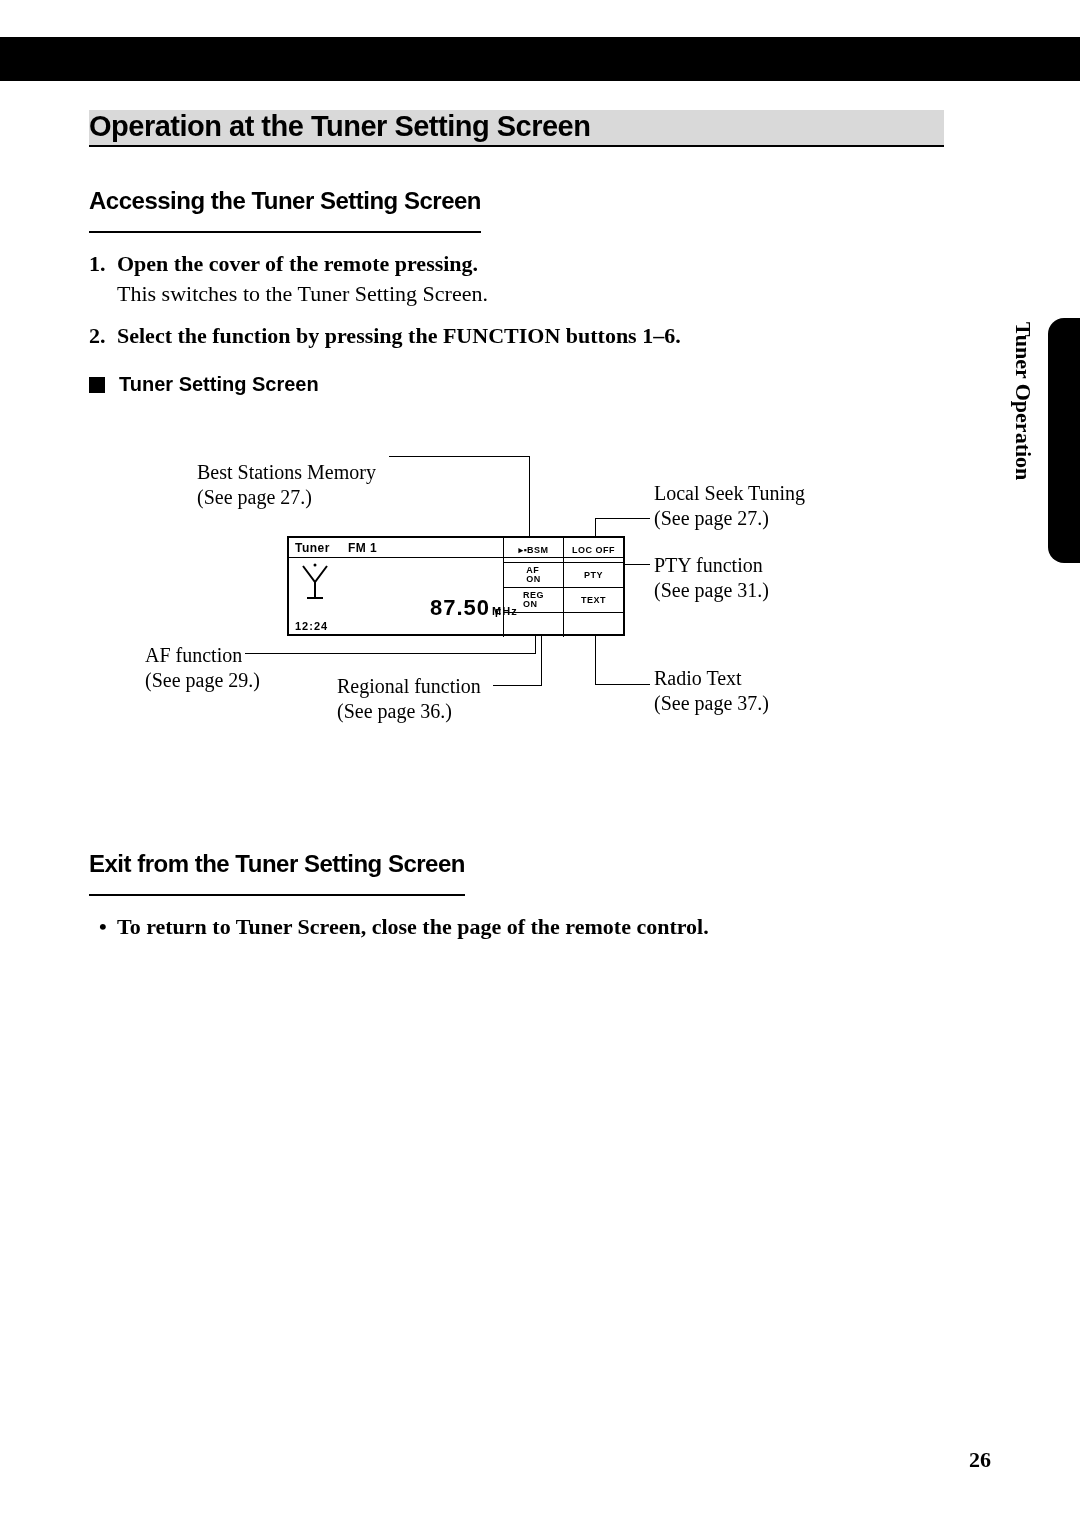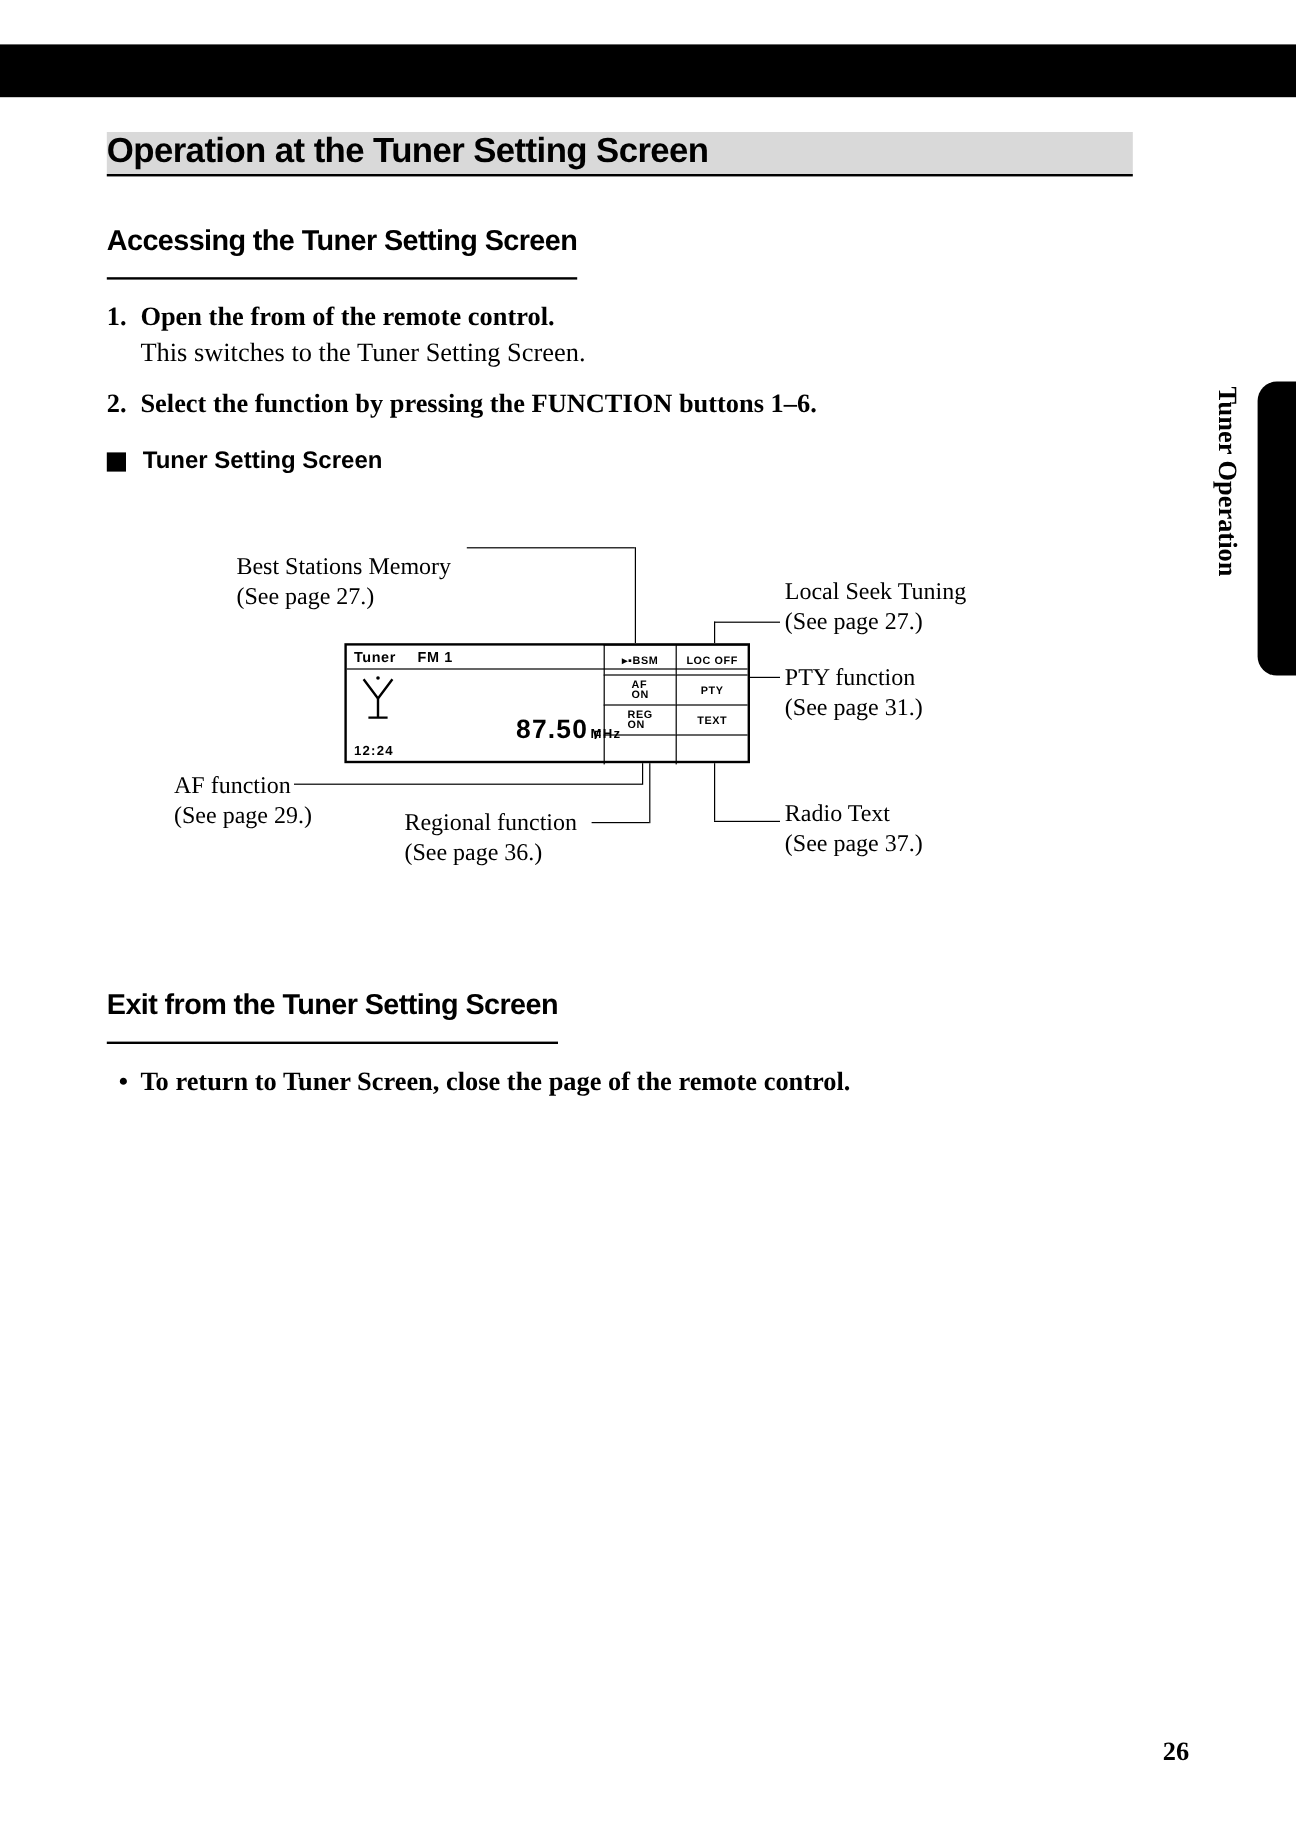--- a/index.html
+++ b/index.html
@@ -57,21 +57,21 @@
     </div>
 
     <div class="h2-wrap">
       <div class="h2">Accessing the Tuner Setting Screen</div>
     </div>
 
     <div class="ol">
       <div class="li">
         <div class="li-head">
           <span class="li-num">1.</span>
-          <span>Open the from of the remote control.</span>
+          <span>Open the cover of the remote pressing.</span>
         </div>
         <div class="li-body">This switches to the Tuner Setting Screen.</div>
       </div>
       <div class="li">
         <div class="li-head">
           <span class="li-num">2.</span>
           <span>Select the function by pressing the FUNCTION buttons 1–6.</span>
         </div>
       </div>
     </div>
@@ -160,21 +160,21 @@
 ON</div>
           <div class="cell">TEXT</div>
           <div class="cell blank"></div>
           <div class="cell blank"></div>
         </div>
       </div>
 
     </div>
     
 
-    <div class="h2-wrap" style="margin-top:18px;">
+    <div class="h2-wrap" style="margin-top:44px;">
       <div class="h2">Exit from the Tuner Setting Screen</div>
     </div>
 
     <div class="bullet-line">
       <span class="bullet-dot">•</span><span>To return to Tuner Screen, close the page of the remote control.</span>
     </div>
 
   </div>
 
   <div class="page-num">26</div>

